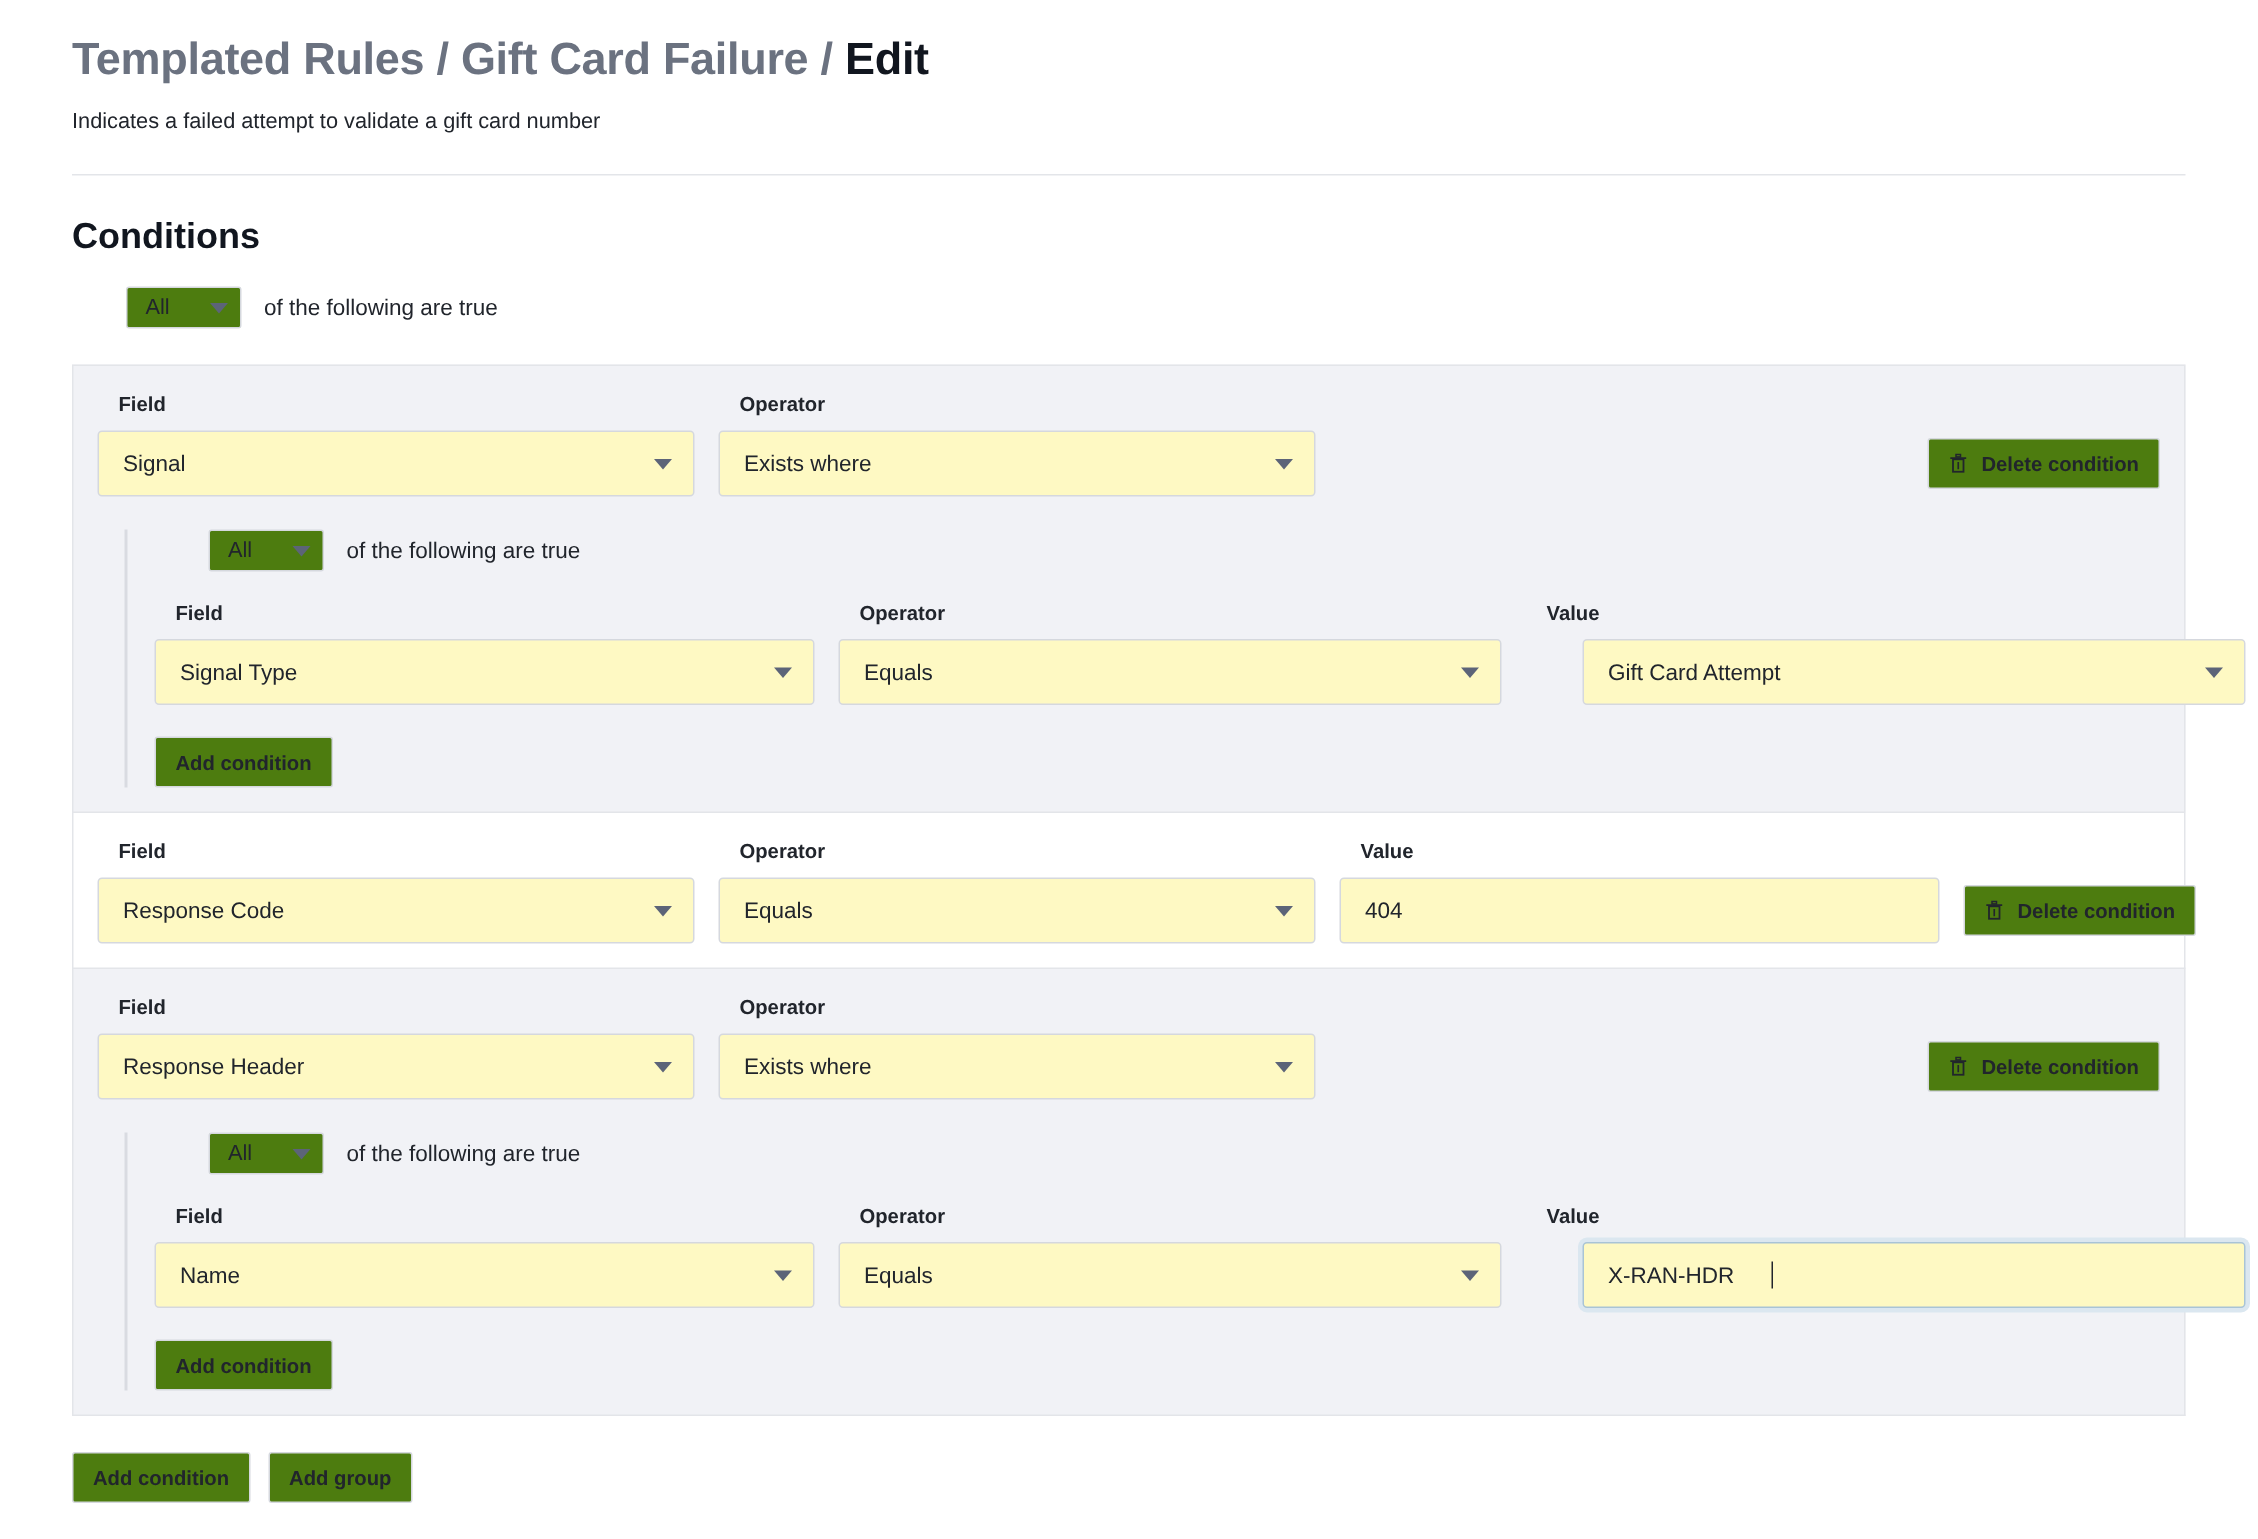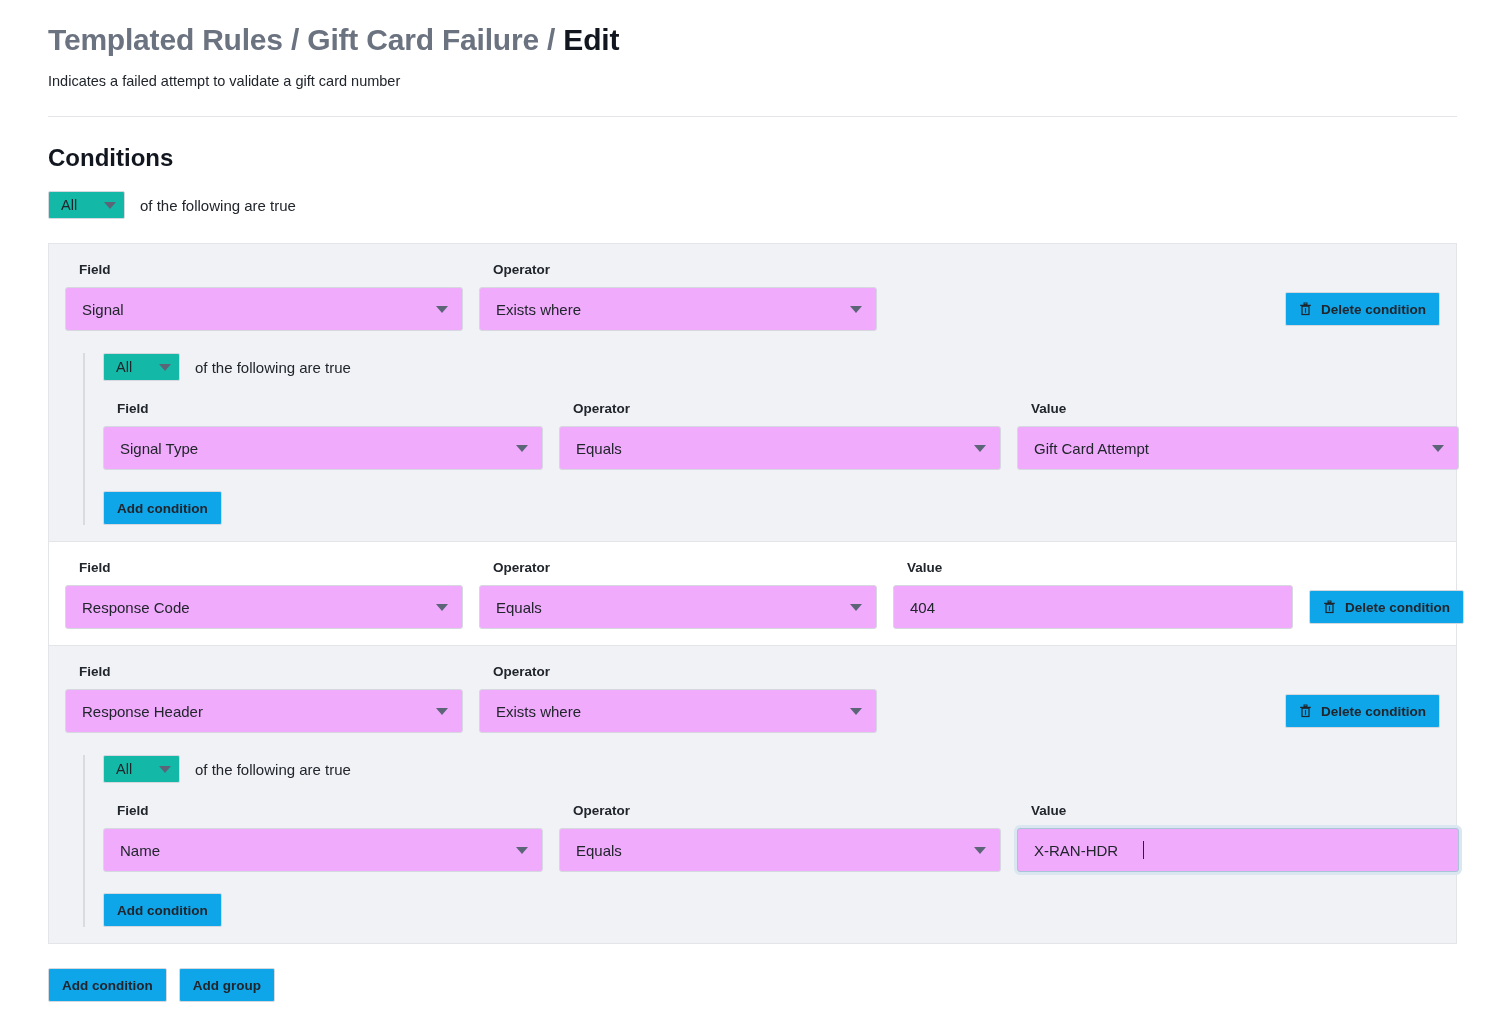--- a/index.html
+++ b/index.html
@@ -29,24 +29,24 @@
 
   
   .conditions-wrap { padding: 0 48px; }
   .section-title {
     font-size: 24px; font-weight: bold; color: #11161f;
     margin: 26px 0 0 0; line-height: 30px;
   }
 
   .all-row { display: flex; align-items: center; margin-top: 18px; }
   .mini-select {
-    width: 77px; height: 28px; background: #14b8a6;
+    width: 77px; height: 28px; background: #4d7c0f;
     border: 1px solid #d5d8de; border-radius: 2px;
     display: flex; align-items: center; justify-content: space-between;
-    padding: 0 8px 0 12px; cursor: pointer;
+    padding: 0 8px 0 12px; cursor: pointer; margin-left: 36px;
   }
   .mini-select .ms-label { font-size: 14.5px; color: #21252c; }
   .tri-down {
     width: 0; height: 0;
     border-left: 6px solid transparent;
     border-right: 6px solid transparent;
     border-top: 7px solid #5c6478;
   }
   .all-suffix { font-size: 15px; color: #21252c; margin-left: 15px; }
 
@@ -67,43 +67,43 @@
   .cond-group + .cond-row-plain { border-top: none; margin-top: 0; }
   .cond-row-plain + .cond-group { margin-top: 0; border-top: none; }
 
   .fields-line { display: flex; align-items: flex-end; }
   .fld { margin-right: 16px; }
   .fld-label {
     font-size: 13.5px; font-weight: bold; color: #21252c;
     margin-bottom: 9px; display: block; line-height: 16px; padding-left: 14px;
   }
   .control {
-    height: 44px; background: #f0abfc;
+    height: 44px; background: #fef9c3;
     border: 1px solid #d5d8de; border-radius: 3px;
     display: flex; align-items: center; justify-content: space-between;
     padding: 0 14px 0 16px;
     font-size: 15px; color: #21252c;
     cursor: pointer;
   }
   .control.input-ctl { cursor: text; }
   .control .tri-down { border-top-color: #5c6478; }
 
   .w-field { width: 398px; }
   .w-op { width: 398px; }
   .w-val { width: 400px; }
 
   
   .n-field { width: 440px; gap: 26px; }
   .n-op { width: 442px; }
-  .n-val { width: 442px; }
+  .n-val { width: 442px; margin-left: 38px; }
 
   .spacer-flex { flex: 1 1 auto; }
 
   .btn {
-    height: 34px; background: #0ea5e9;
+    height: 34px; background: #4d7c0f;
     border: 1px solid #d5d8de; border-radius: 2px;
     font-size: 13.5px; font-weight: bold; color: #21252c;
     display: inline-flex; align-items: center; justify-content: center;
     padding: 16px 13px; cursor: pointer; white-space: nowrap;
   }
   .btn .trash { margin-right: 9px; display: inline-flex; align-items: center; }
   .btn-delete { margin-bottom: 5px; }
 
   
   .nested {

